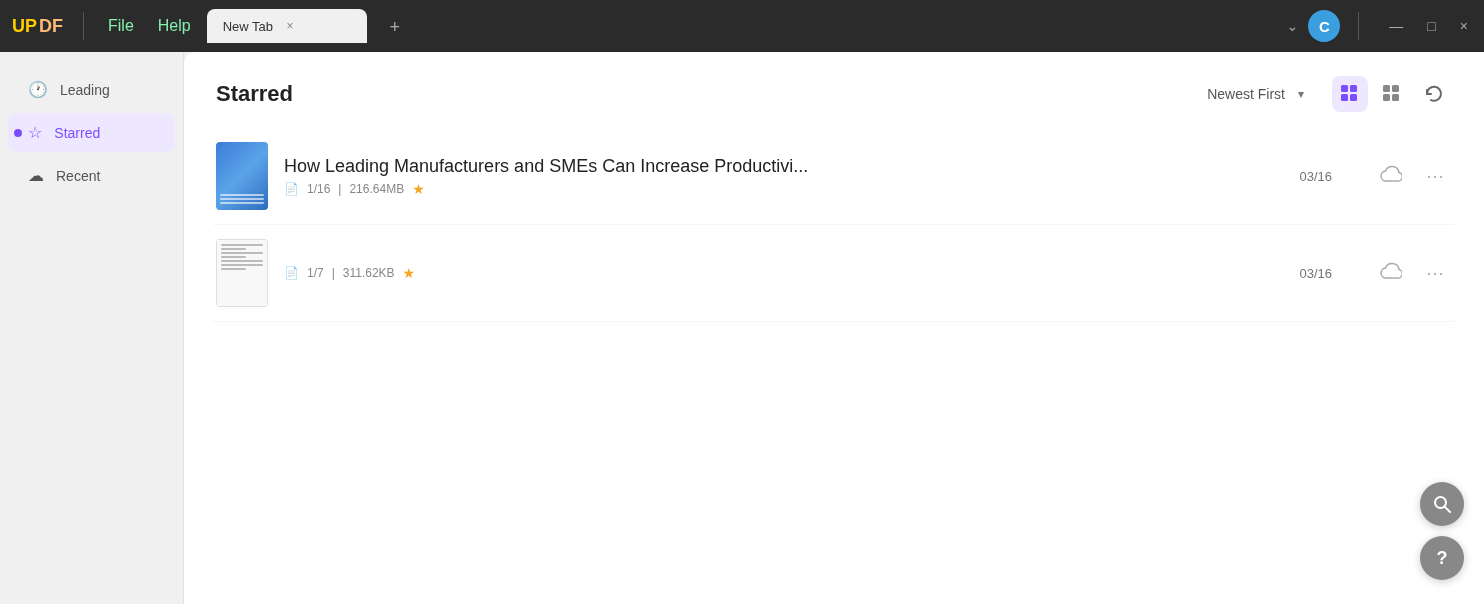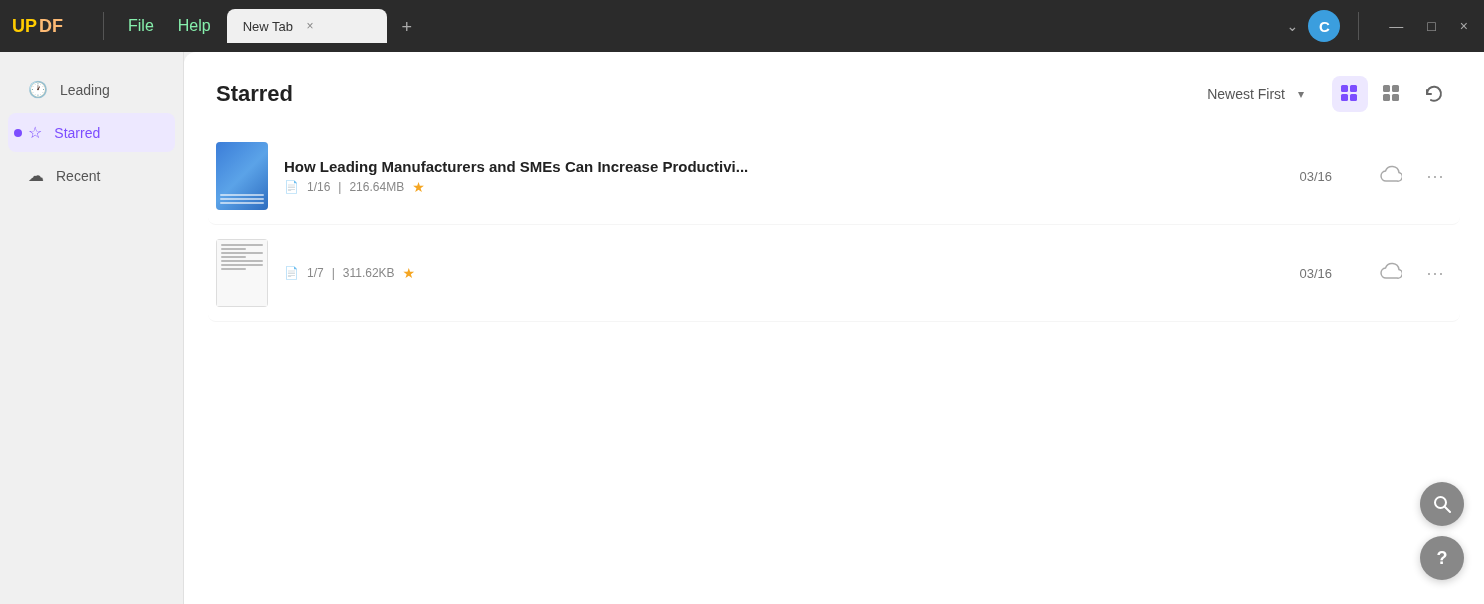--- a/index.html
+++ b/index.html
@@ -5,27 +5,27 @@
     * { box-sizing: border-box; margin: 0; padding: 0; }
     body { font-family: -apple-system, BlinkMacSystemFont, 'Segoe UI', sans-serif; background: #2b2b2b; width: 1484px; height: 604px; overflow: hidden; }
 
     
     .titlebar {
       display: flex; align-items: center; height: 52px;
       background: #2b2b2b; padding: 0 12px; gap: 8px;
     }
     .logo {
       display: flex; align-items: center; gap: 2px;
-      font-size: 18px; font-weight: 800; margin-right: 24px;
+      font-size: 18px; font-weight: 800; margin-right: 4px;
     }
     .logo-up { color: #FFCC00; }
     .logo-df { color: #fdba74; }
     .titlebar-divider { width: 1px; height: 28px; background: #555; margin: 0 8px; }
     .titlebar-menu { color: #86efac; font-size: 16px; cursor: pointer; padding: 4px 8px; }
-    .tabs-area { display: flex; align-items: flex-end; flex: 1; gap: 4px; }
+    .tabs-area { display: flex; align-items: flex-end; flex: 1; gap: 12px; }
     .tab {
       display: flex; align-items: center; gap: 8px;
       background: #3c3c3c; color: #ddd; font-size: 13px;
       padding: 8px 16px; border-radius: 8px 8px 0 0;
       cursor: pointer; min-width: 160px; position: relative;
     }
     .tab.active { background: #f0f0f0; color: #333; }
     .tab-close {
       width: 18px; height: 18px; display: flex; align-items: center; justify-content: center;
       border-radius: 50%; font-size: 12px; cursor: pointer; color: #888;
@@ -127,21 +127,21 @@
     .thumb-invoice {
       width: 52px; height: 68px;
       background: #f8f8f8; border: 1px solid #ddd;
       display: flex; flex-direction: column; padding: 4px;
     }
     .thumb-inv-line {
       height: 2px; background: #bbb; margin-bottom: 2px; border-radius: 1px;
     }
     .thumb-inv-line.short { width: 60%; }
     .file-info { flex: 1; min-width: 0; }
-    .file-name { font-size: 15px; font-weight: 700; color: #222; margin-bottom: 4px; white-space: nowrap; overflow: hidden; text-overflow: ellipsis; }
+    .file-name { font-size: 18px; font-weight: 400; color: #222; margin-bottom: 4px; white-space: nowrap; overflow: hidden; text-overflow: ellipsis; }
     .file-meta { display: flex; align-items: center; gap: 8px; font-size: 12px; color: #888; }
     .file-pages-icon { font-size: 12px; }
     .file-star { color: #f5a623; font-size: 14px; }
     .file-date { font-size: 13px; color: #737373; margin-left: auto; padding-right: 32px; }
     .file-cloud { font-size: 18px; color: #aaa; cursor: pointer; }
     .file-more { font-size: 18px; color: #aaa; cursor: pointer; padding: 4px 8px; }
 
     
     .fab-container {
       position: absolute; right: 20px; bottom: 24px;

